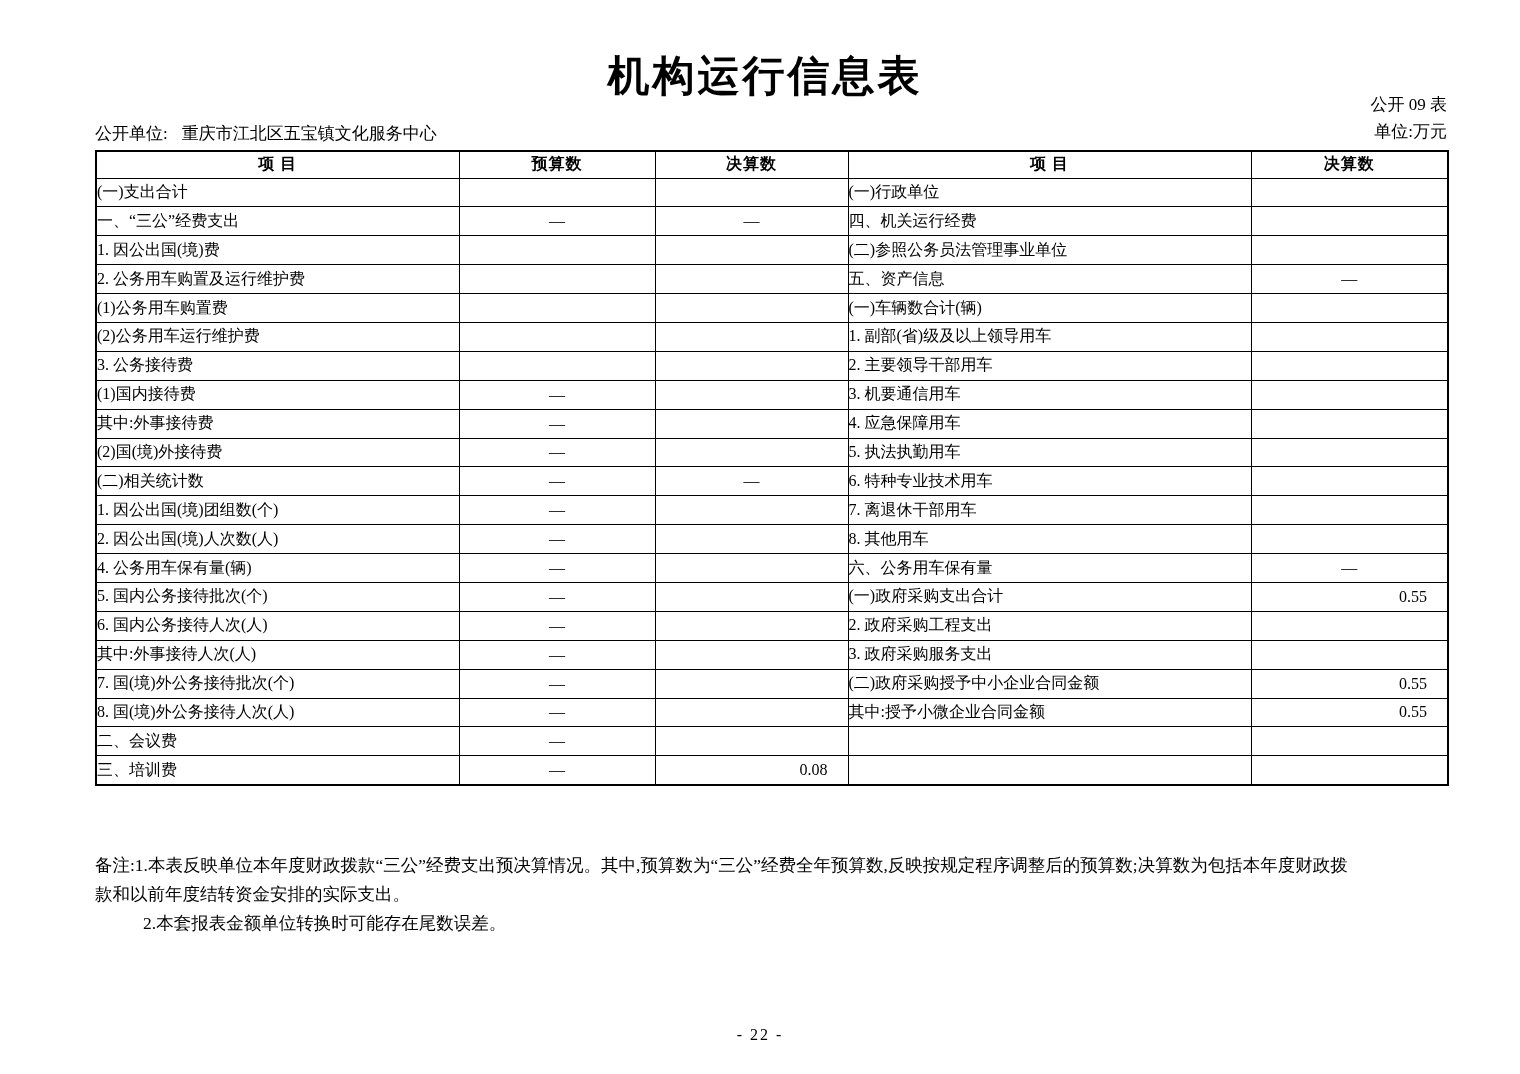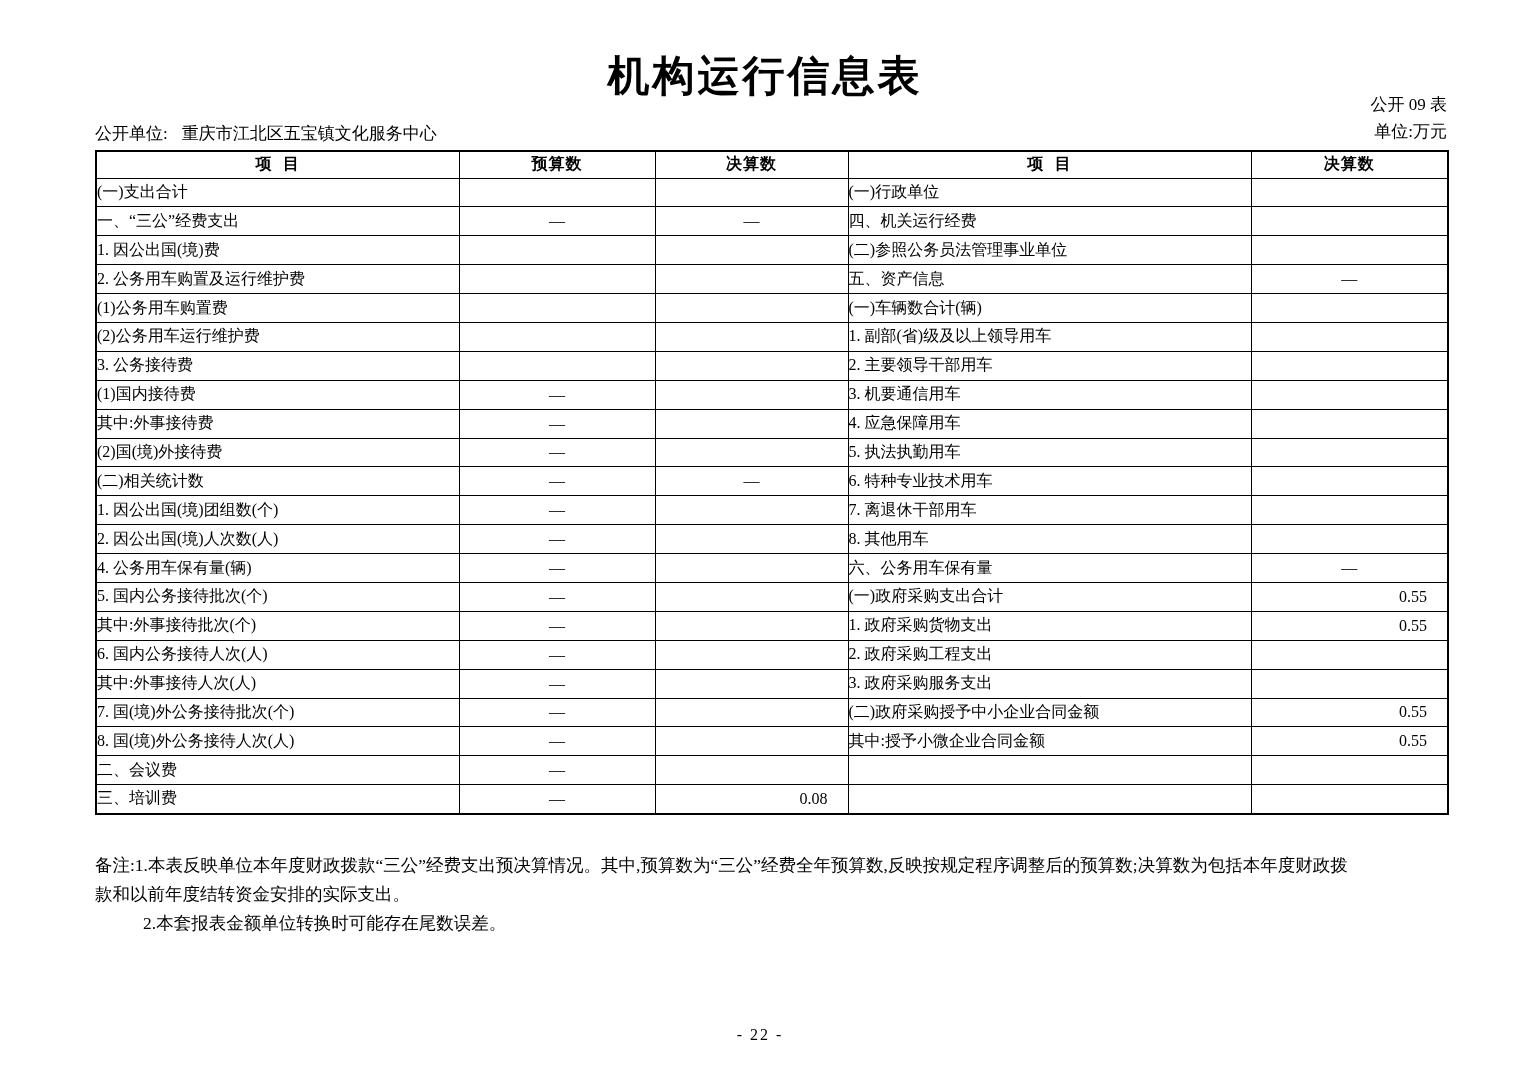--- a/index.html
+++ b/index.html
@@ -36,21 +36,21 @@
     border-collapse: collapse; table-layout: fixed;
     border: 2px solid #000;
   }
   table.main th, table.main td {
     border: 1px solid #000;
     font-size: 16px;
     overflow: hidden;
   }
   table.main th {
     height: 27px; font-weight: bold; 
-    letter-spacing: 1px; padding: 0; font-family: Liberation Mono, monospace;
+    letter-spacing: 1px; padding: 0;
   }
   table.main td { height: 28.9px; padding: 0; white-space: nowrap; }
   .c-item { padding-right: 4px; }
   .ind-0 { padding-left: 4px; }
   .ind-1 { padding-left: 22px; }
   .ind-2 { padding-left: 38px; }
   .ind-3 { padding-left: 50px; }
   .ind-4 { padding-left: 76px; }
   .c-val.dash { text-align: center; }
   .c-val.num  { text-align: right; padding-right: 20px; }
@@ -195,27 +195,20 @@
         <td class="c-val dash">—</td>
       </tr>
       <tr>
         <td class="c-item ind-2">5. 国内公务接待批次(个)</td>
         <td class="c-val dash">—</td>
         <td class="c-val num"></td>
         <td class="c-item ind-1">(一)政府采购支出合计</td>
         <td class="c-val num">0.55</td>
       </tr>
       <tr>
-        <td class="c-item ind-4">其中:外事接待批次(个)</td>
-        <td class="c-val dash">—</td>
-        <td class="c-val num"></td>
-        <td class="c-item ind-2">1. 政府采购货物支出</td>
-        <td class="c-val num">0.55</td>
-      </tr>
-      <tr>
         <td class="c-item ind-2">6. 国内公务接待人次(人)</td>
         <td class="c-val dash">—</td>
         <td class="c-val num"></td>
         <td class="c-item ind-2">2. 政府采购工程支出</td>
         <td class="c-val num"></td>
       </tr>
       <tr>
         <td class="c-item ind-4">其中:外事接待人次(人)</td>
         <td class="c-val dash">—</td>
         <td class="c-val num"></td>

